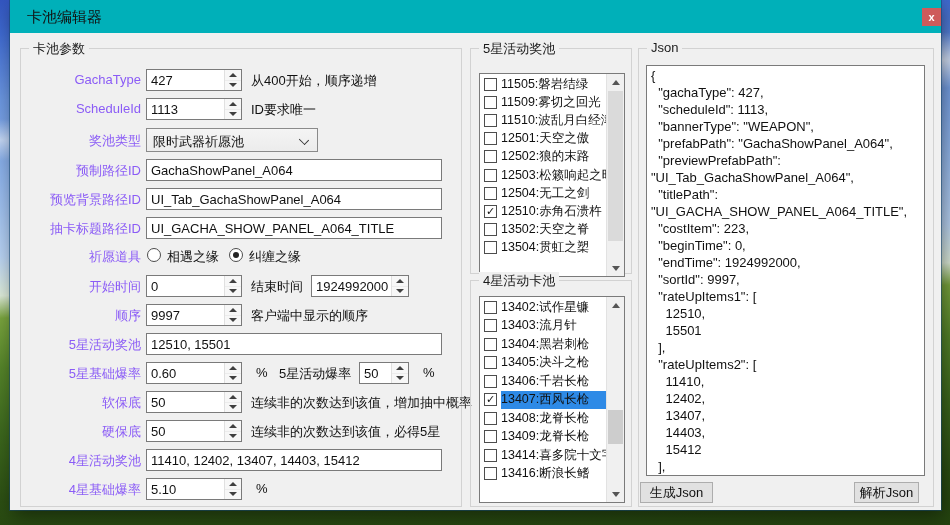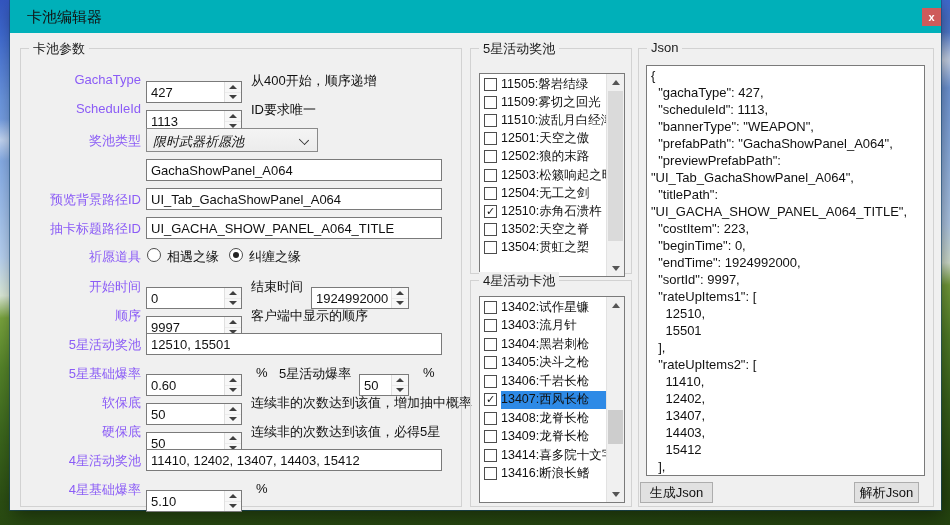--- a/index.html
+++ b/index.html
@@ -24,30 +24,30 @@
   .group{position:absolute;border:1px solid #d2d2d2;background:transparent;}
   .group-label{position:absolute;top:-9px;left:8px;background:#f0f0f0;padding:0 4px;
     font-size:13px;color:#1a1a1a;white-space:nowrap;}
   
   .row{position:absolute;left:0;right:0;height:22px;}
   .flabel{position:absolute;left:4px;width:116px;top:3px;text-align:right;font-size:13px;color:#8b5cf6;white-space:nowrap;}
   .hint{position:absolute;top:3px;font-size:13px;color:#111;white-space:nowrap;}
   .tbox,.spin input{border:1px solid #7a7a7a;background:#fff;font-size:13px;color:#111;
     font-family:inherit;height:22px;box-sizing:border-box;padding:0 4px;outline:none;}
   .tbox{position:absolute;top:0;}
-  .spin{position:absolute;top:12px;height:22px;}
+  .spin{position:absolute;top:0;height:22px;}
   .spin input{width:100%;height:100%;padding-right:19px;}
   .spin-btns{position:absolute;right:1px;top:1px;bottom:1px;width:16px;display:flex;flex-direction:column;
     border-left:1px solid #e0e0e0;background:#f7f7f7;cursor:pointer;}
   .spin-btns i{flex:1;display:flex;align-items:center;justify-content:center;}
   .spin-btns i.dn{border-top:1px solid #ececec;}
   .spin-btns i.up::before{content:"";border-left:4px solid transparent;border-right:4px solid transparent;border-bottom:4px solid #404040;}
   .spin-btns i.dn::before{content:"";border-left:4px solid transparent;border-right:4px solid transparent;border-top:4px solid #404040;}
   .combo{position:absolute;top:0;height:24px;border:1px solid #8a8a8a;background:linear-gradient(#f4f4f4,#ececec);
-    font-size:13px;color:#111;display:flex;align-items:center;padding:4px 24px 0 6px;box-sizing:border-box;cursor:default;font-style:italic;}
+    font-size:13px;color:#111;display:flex;align-items:center;padding:4px 24px 0 6px;box-sizing:border-box;cursor:default;}
   .combo .chev{position:absolute;right:9px;top:7px;width:7px;height:7px;border-right:1.6px solid #333;
     border-bottom:1.6px solid #333;transform:rotate(45deg) scaleY(.8);}
   .radio{position:absolute;top:3px;width:14px;height:14px;border:1px solid #4d4d4d;border-radius:50%;background:#fff;box-sizing:border-box;}
   .radio.on::after{content:"";position:absolute;left:3px;top:3px;width:6px;height:6px;border-radius:50%;background:#232323;}
   .rlabel{position:absolute;top:3px;font-size:13px;color:#111;white-space:nowrap;}
   
   .clist{position:absolute;border:1px solid #7a7a7a;background:#fff;overflow:hidden;}
   .cl-inner{position:absolute;left:0;top:1px;right:17px;bottom:0;}
   .cl-item{display:flex;align-items:center;padding-left:4px;}
   .cb{width:13px;height:13px;border:1px solid #4d4d4d;background:#fff;box-sizing:border-box;
@@ -109,20 +109,21 @@
 
     <div class="row" style="top:79px;height:24px">
       <span class="flabel" style="top:4px">奖池类型</span>
       <span class="combo" style="left:125px;width:172px">
         <span>限时武器祈愿池</span>
         <span class="chev"></span>
       </span>
     </div>
 
     <div class="row" style="top:110px">
+      <span class="flabel">预制路径ID</span>
       <input class="tbox" style="left: 125px; width: 296px;" value="GachaShowPanel_A064">
     </div>
 
     <div class="row" style="top:139px">
       <span class="flabel">预览背景路径ID</span>
       <input class="tbox" style="left: 125px; width: 296px;" value="UI_Tab_GachaShowPanel_A064">
     </div>
 
     <div class="row" style="top:168px">
       <span class="flabel">抽卡标题路径ID</span>

